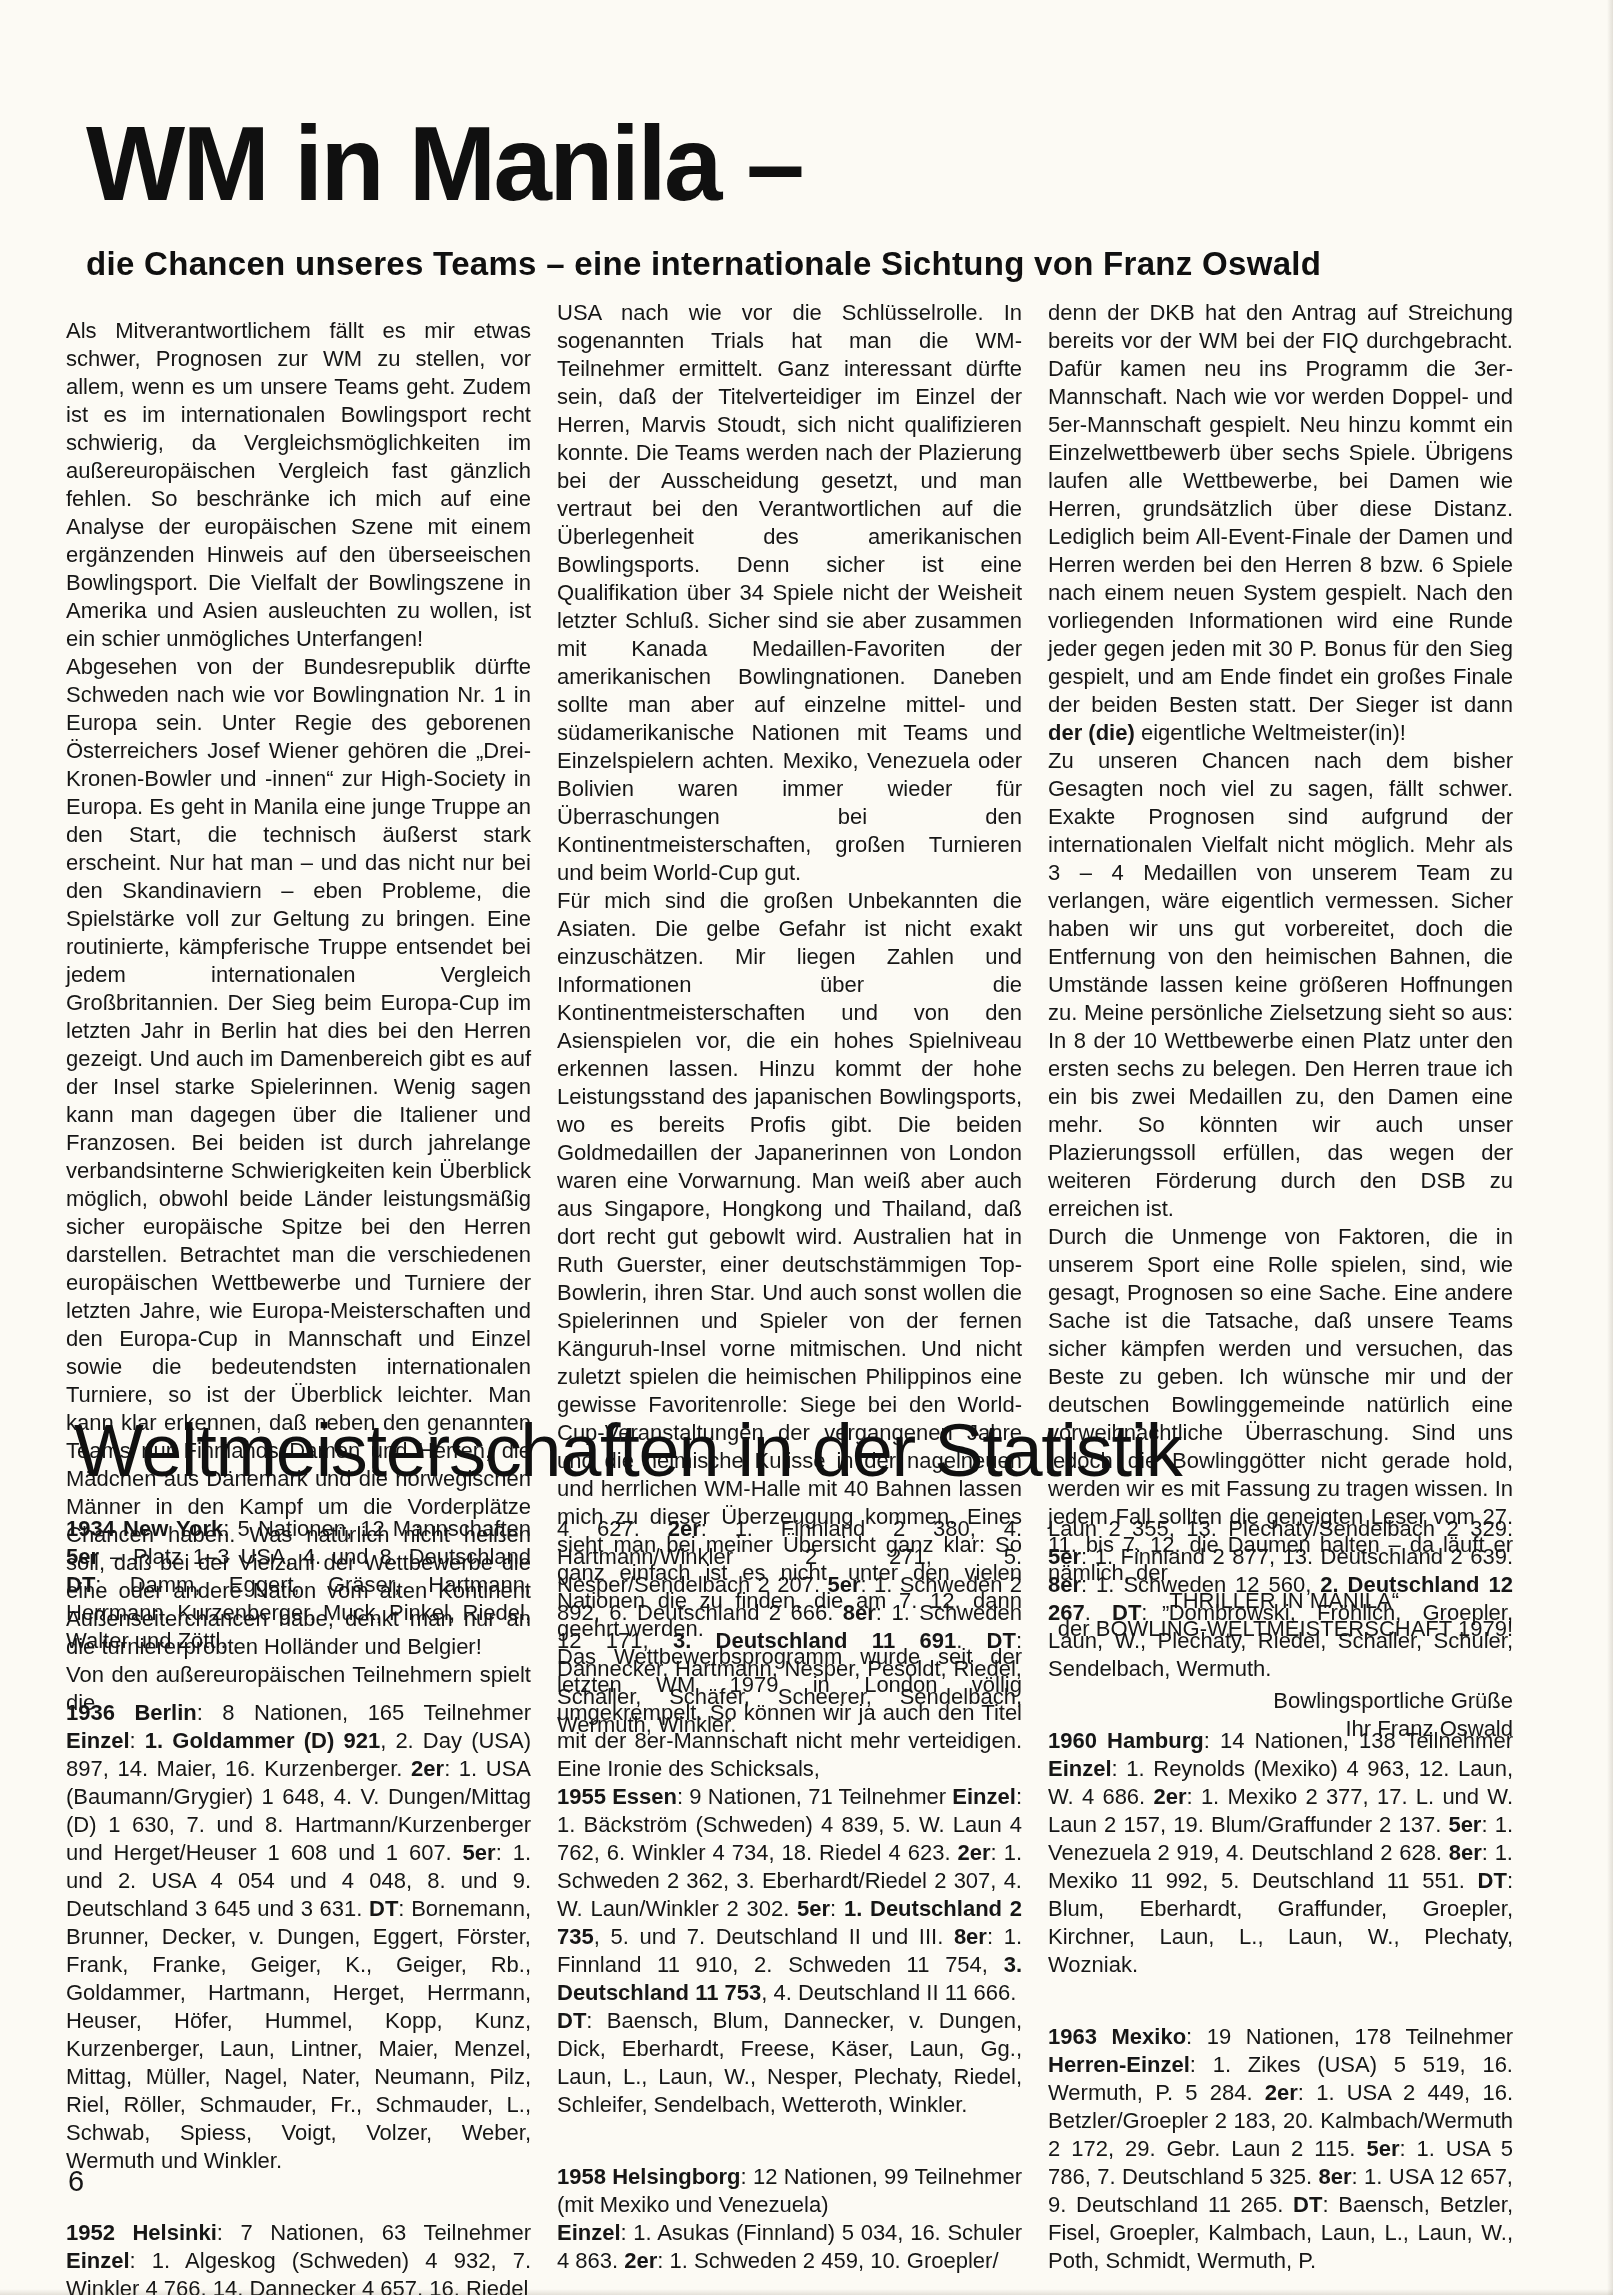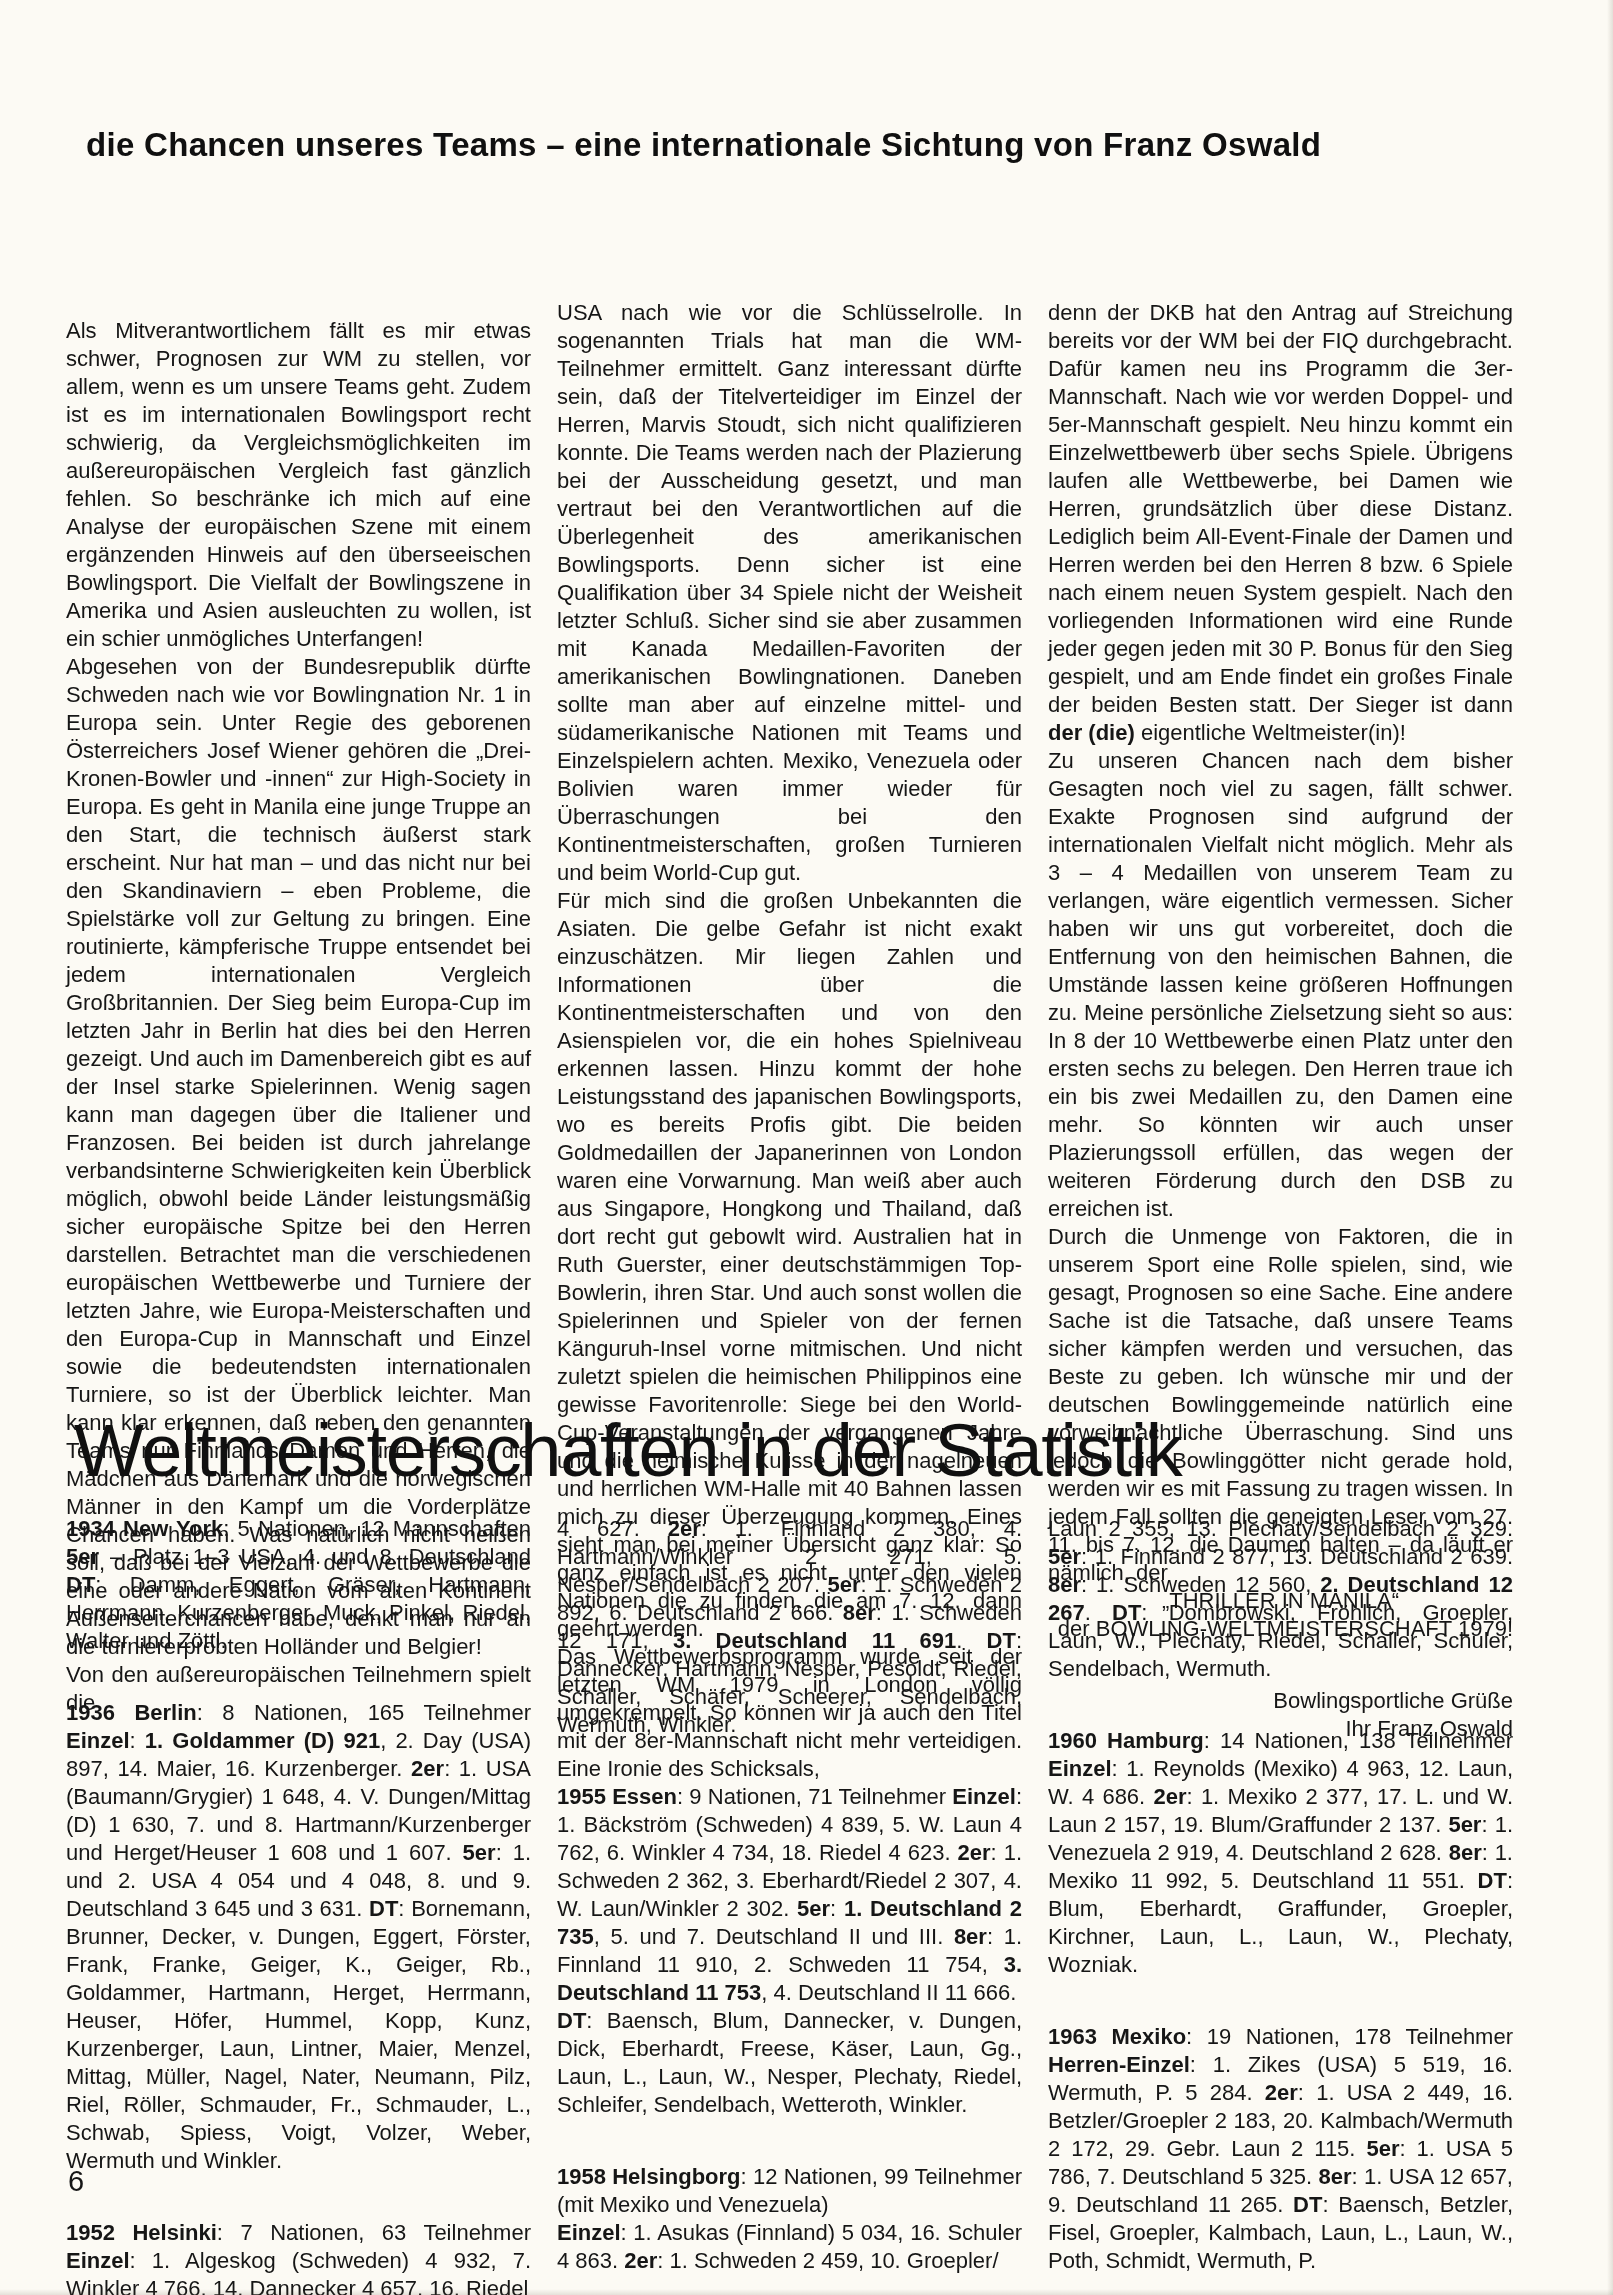--- a/index.html
+++ b/index.html
@@ -14,21 +14,21 @@
     background:linear-gradient(to right,rgba(0,0,0,0),rgba(90,80,60,0.18));}
   .page-edge-bottom{position:absolute;left:0;bottom:0;width:100%;height:6px;
     background:linear-gradient(to bottom,rgba(0,0,0,0),rgba(90,80,60,0.15));}
 
   .masthead{position:absolute;left:86px;top:111px;width:1456px;}
   .main-title{
     font-size:105px;font-weight:700;letter-spacing:-2.6px;line-height:1;
     color:#101010;white-space:nowrap;
   }
   .sub-title{
-    margin-top:15px;font-size:33px;font-weight:700;letter-spacing:0.3px;
+    margin-top:29px;font-size:33px;font-weight:700;letter-spacing:0.3px;
     color:#101010;white-space:nowrap;
   }
 
   .col{position:absolute;width:465px;font-size:22px;line-height:28px;
     text-align:justify;color:#161616;}
   .col p{margin:0;padding:0;}
   .col p.gap{margin-top:44px;}
   .col b{font-weight:700;}
   #art-col1{left:66px;top:317px;}
   #art-col2{left:557px;top:299px;}
@@ -45,20 +45,21 @@
 
   .page-number{
     position:absolute;left:68px;top:2165px;
     font-size:29px;color:#161616;
   }
 </style>
 </head>
 <body>
 
 <div class="masthead">
+  <div class="main-title">WM in Manila –</div>
   <div class="sub-title">die Chancen unseres Teams – eine internationale Sichtung von Franz Oswald</div>
 </div>
 
 <div id="art-col1" class="col">
     <p>Als Mitverantwortlichem fällt es mir etwas schwer, Prognosen zur WM zu stellen, vor allem, wenn es um unsere Teams geht. Zudem ist es im internationalen Bowlingsport recht schwierig, da Vergleichsmöglichkeiten im außereuropäischen Vergleich fast gänzlich fehlen. So beschränke ich mich auf eine Analyse der europäischen Szene mit einem ergänzenden Hinweis auf den überseeischen Bowlingsport. Die Vielfalt der Bowlingszene in Amerika und Asien ausleuchten zu wollen, ist ein schier unmögliches Unterfangen!</p>
     <p>Abgesehen von der Bundesrepublik dürfte Schweden nach wie vor Bowlingnation Nr. 1 in Europa sein. Unter Regie des geborenen Österreichers Josef Wiener gehören die „Drei-Kronen-Bowler und -innen“ zur High-Society in Europa. Es geht in Manila eine junge Truppe an den Start, die technisch äußerst stark erscheint. Nur hat man – und das nicht nur bei den Skandinaviern – eben Probleme, die Spielstärke voll zur Geltung zu bringen. Eine routinierte, kämpferische Truppe entsendet bei jedem internationalen Vergleich Großbritannien. Der Sieg beim Europa-Cup im letzten Jahr in Berlin hat dies bei den Herren gezeigt. Und auch im Damenbereich gibt es auf der Insel starke Spielerinnen. Wenig sagen kann man dagegen über die Italiener und Franzosen. Bei beiden ist durch jahrelange verbandsinterne Schwierigkeiten kein Überblick möglich, obwohl beide Länder leistungsmäßig sicher europäische Spitze bei den Herren darstellen. Betrachtet man die verschiedenen europäischen Wettbewerbe und Turniere der letzten Jahre, wie Europa-Meisterschaften und den Europa-Cup in Mannschaft und Einzel sowie die bedeutendsten internationalen Turniere, so ist der Überblick leichter. Man kann klar erkennen, daß neben den genannten Teams nur Finnlands Damen und Herren, die Mädchen aus Dänemark und die norwegischen Männer in den Kampf um die Vorderplätze Chancen haben. Was natürlich nicht heißen soll, daß bei der Vielzahl der Wettbewerbe die eine oder andere Nation vom alten Kontinent Außenseiterchancen habe, denkt man nur an die turniererprobten Holländer und Belgier!</p>
     <p>Von den außereuropäischen Teilnehmern spielt die</p>
   </div>
 <div id="art-col2" class="col">
     <p>USA nach wie vor die Schlüsselrolle. In sogenannten Trials hat man die WM-Teilnehmer ermittelt. Ganz interessant dürfte sein, daß der Titelverteidiger im Einzel der Herren, Marvis Stoudt, sich nicht qualifizieren konnte. Die Teams werden nach der Plazierung bei der Ausscheidung gesetzt, und man vertraut bei den Verantwortlichen auf die Überlegenheit des amerikanischen Bowlingsports. Denn sicher ist eine Qualifikation über 34 Spiele nicht der Weisheit letzter Schluß. Sicher sind sie aber zusammen mit Kanada Medaillen-Favoriten der amerikanischen Bowlingnationen. Daneben sollte man aber auf einzelne mittel- und südamerikanische Nationen mit Teams und Einzelspielern achten. Mexiko, Venezuela oder Bolivien waren immer wieder für Überraschungen bei den Kontinentmeisterschaften, großen Turnieren und beim World-Cup gut.</p>

